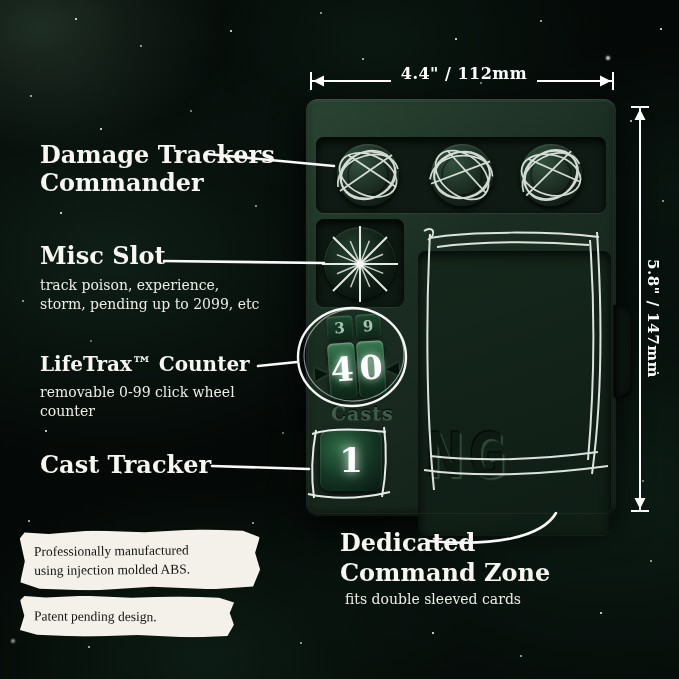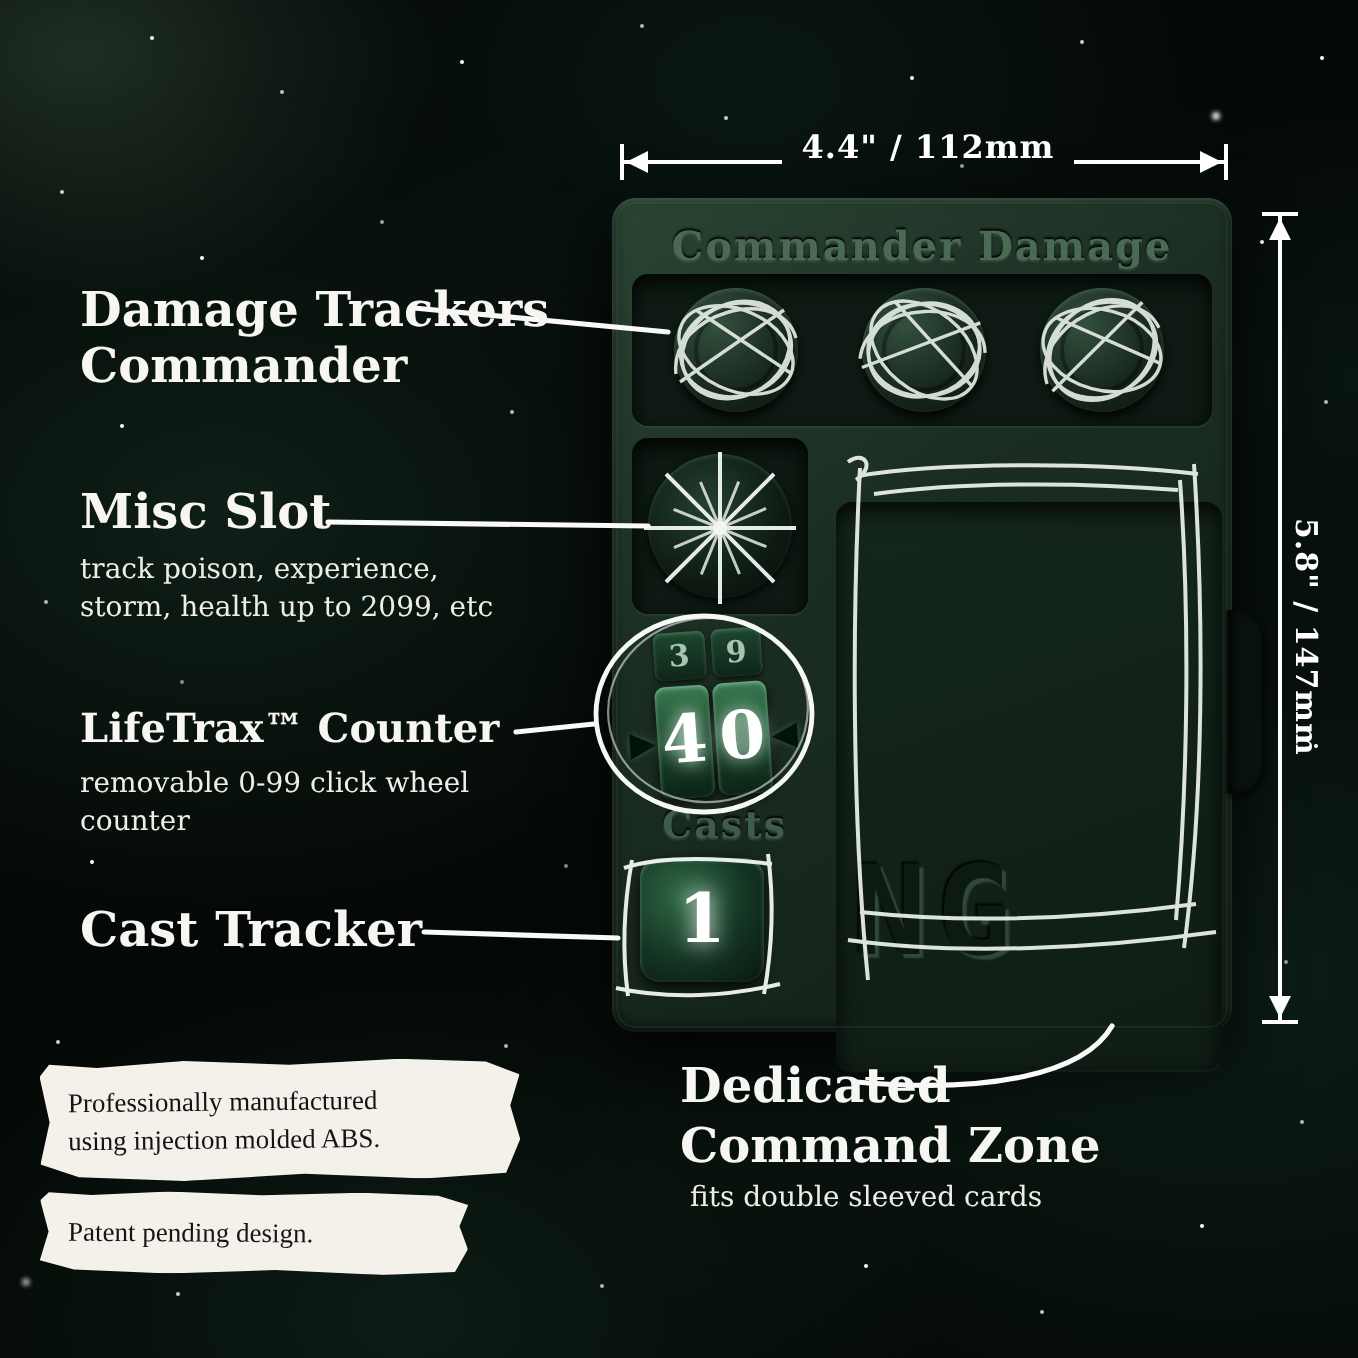--- a/index.html
+++ b/index.html
@@ -106,21 +106,20 @@
   .badge-1{left:20px;top:530px;width:212px;transform:rotate(-0.6deg);}
   .badge-2{left:20px;top:596px;width:186px;transform:rotate(0.4deg);}
 </style>
 </head>
 <body>
 
 <div class="scene">
   <div class="stars"></div>
 
   <div class="tray">
-    <div class="tray-header">Commander Damage</div>
 
     <div class="dial-recess">
       <div class="dial dial-1"></div>
       <div class="dial dial-2"></div>
       <div class="dial dial-3"></div>
     </div>
 
     <div class="misc-recess">
       <div class="misc-dial"></div>
     </div>
@@ -236,21 +235,21 @@
 
   <div class="callout c-commander">
     <div class="callout-title">Damage Trackers</div>
     <div class="callout-title">Commander</div>
   </div>
 
   <div class="callout c-misc">
     <div class="callout-title">Misc Slot</div>
     <div class="callout-desc">
       <div>track poison, experience,</div>
-      <div>storm, health up to 2099, etc</div>
+      <div>storm, pending up to 2099, etc</div>
     </div>
   </div>
 
   <div class="callout c-lifetrax">
     <div class="callout-title small">LifeTrax™ Counter</div>
     <div class="callout-desc">
       <div>removable 0-99 click wheel</div>
       <div>counter</div>
     </div>
   </div>

